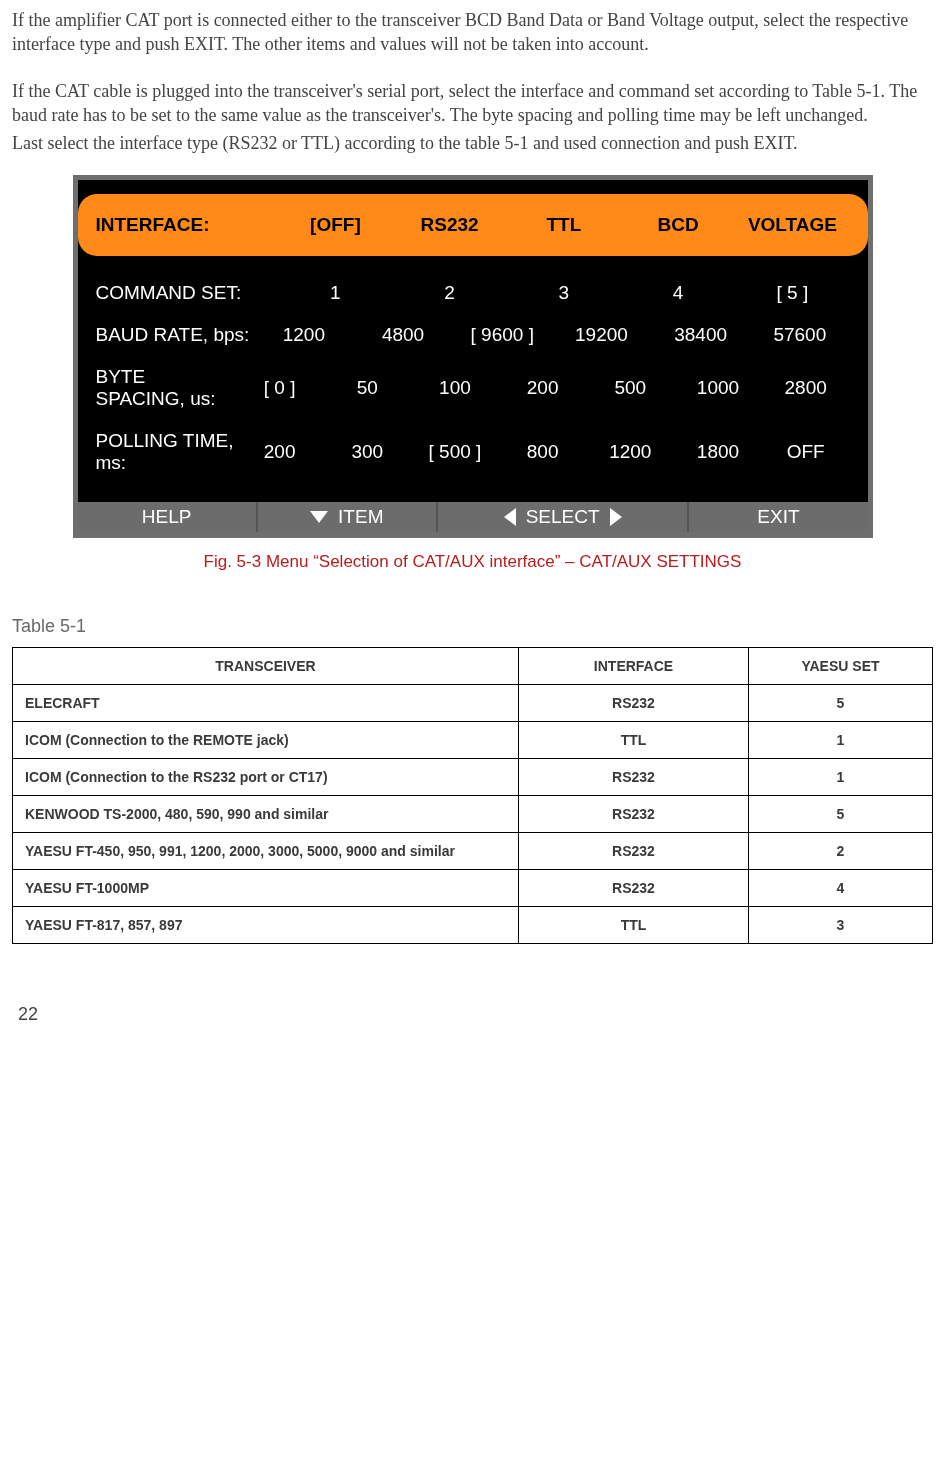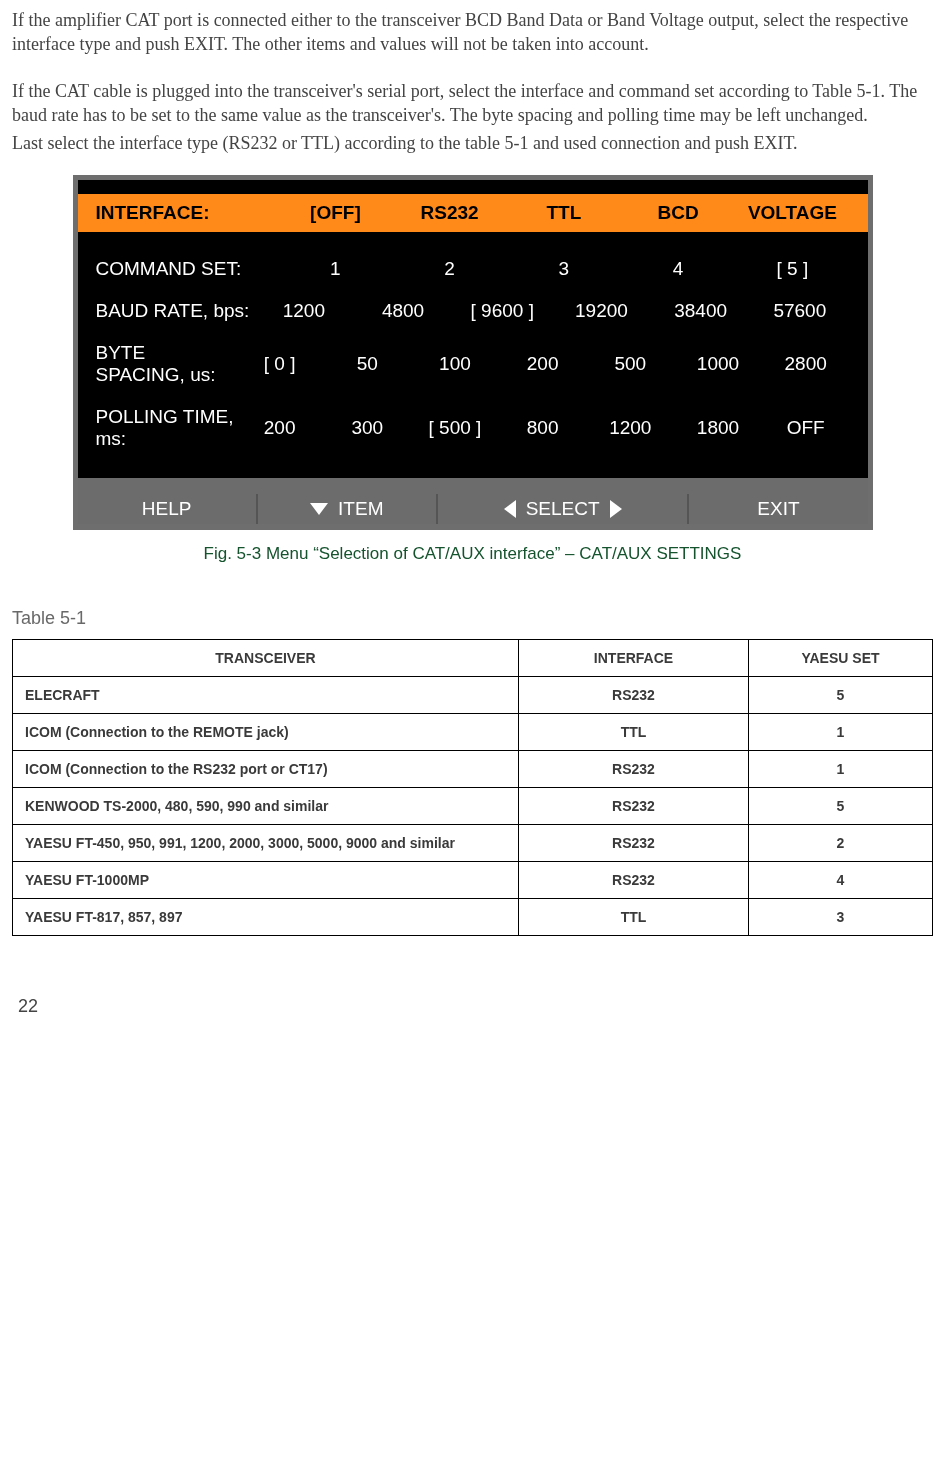--- a/index.html
+++ b/index.html
@@ -18,32 +18,32 @@
   .screen-inner { background: #000; }
   .header-bar { background: #6c6c6c; display:flex; }
   .header-tab {
     background:#000; color:#ff8c1a; font-weight:700; font-size:19px;
     padding:10px 16px; margin:6px 6px 0 6px; display:inline-block;
   }
   .hdr-tail {flex:1;}
   .row { display:flex; align-items:center; padding:10px 18px; font-size:19px; color:#ffffff;}
   .row span { flex:1; text-align:center; }
   .row span:first-child { text-align:left; flex:1.6; }
-  .row.highlight { background:#ff8a1a; color:#000; font-weight:600; padding:8px 18px; }
+  .row.highlight { background:#ff8a1a; color:#000; font-weight:600; padding:20px 18px;border-radius:19px; }
   .row.highlight span { font-weight:600; }
   .spacer { height:6px; }
   .botbar { display:flex; background:#6c6c6c; color:#fff; font-size:19px; }
-  .botbar > div { flex:1; padding:4px 0; border-right:2px solid #555; display:flex; align-items:center; justify-content:center; gap:10px;margin-top:16px;}
+  .botbar > div { flex:1; padding:4px 0; border-right:2px solid #555; display:flex; align-items:center; justify-content:center; gap:10px;}
   .botbar > div:last-child { border-right:none; }
   .arrow { display:inline-block; }
   .arrow.down { width:0; height:0; border-left:9px solid transparent; border-right:9px solid transparent; border-top:12px solid #fff;}
   .arrow.left { width:0; height:0; border-top:9px solid transparent; border-bottom:9px solid transparent; border-right:12px solid #fff;}
   .arrow.right { width:0; height:0; border-top:9px solid transparent; border-bottom:9px solid transparent; border-left:12px solid #fff;}
 
-  .fig-caption { text-align:center; font-size:17px; color:#14532d; margin:14px 0 44px 0;}
+  .fig-caption { text-align:center; font-size:17px; color:#b91c1c; margin:14px 0 44px 0;}
   .table-label { text-align:left; font-size:18px; color:#696969; margin:0 12px 10px 0;}
 
   table.tbl { width:100%; border-collapse:collapse; font-size:14px; }
   table.tbl th, table.tbl td { border:1.5px solid #000; padding:10px 12px; }
   table.tbl th { font-weight:700; text-align:center; }
   table.tbl td.t { font-weight:700; text-align:left; }
   table.tbl td.c { font-weight:700; text-align:center; }
   .th-comm { line-height:1.1; }
 
   .pagenum { font-size:18px; color:#444; margin-top:60px; margin-left:6px;}

